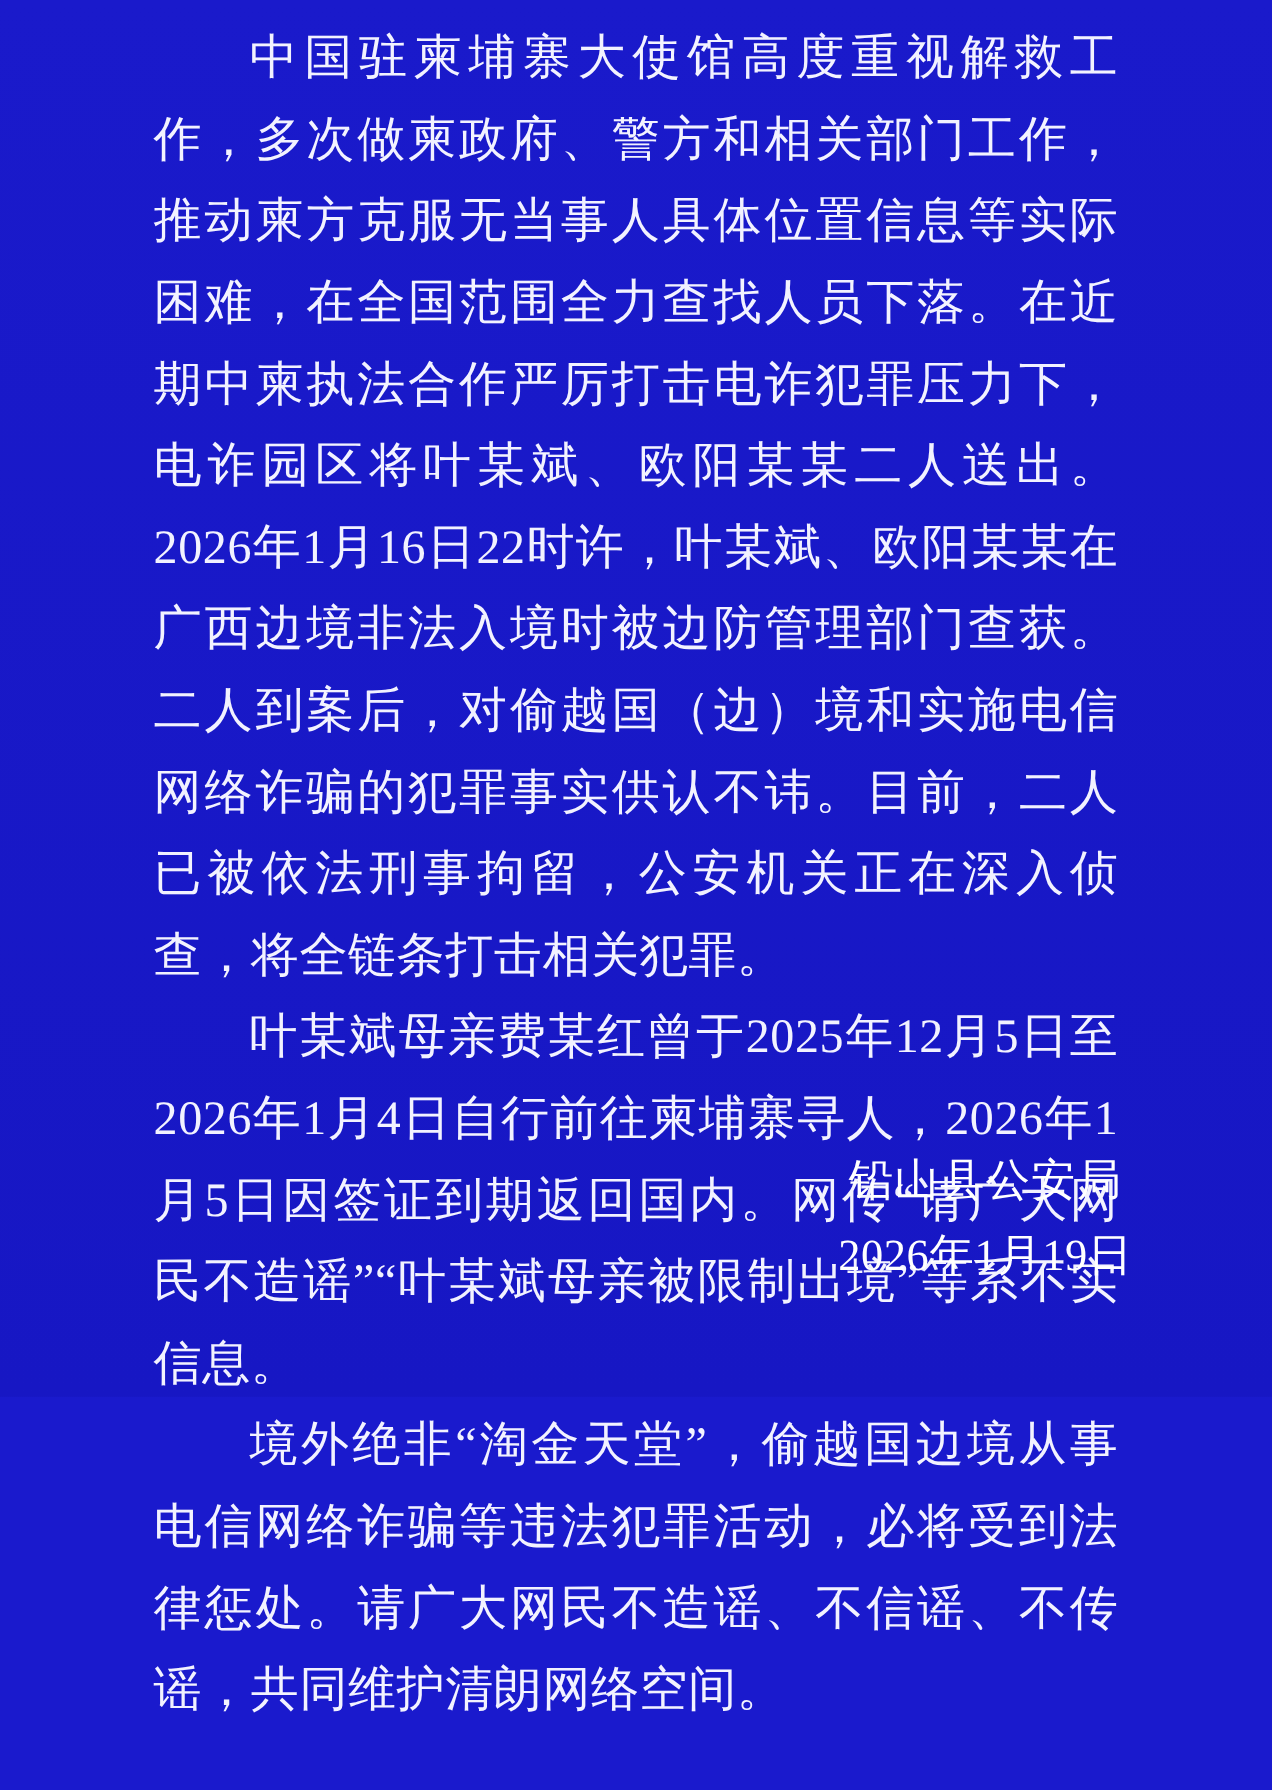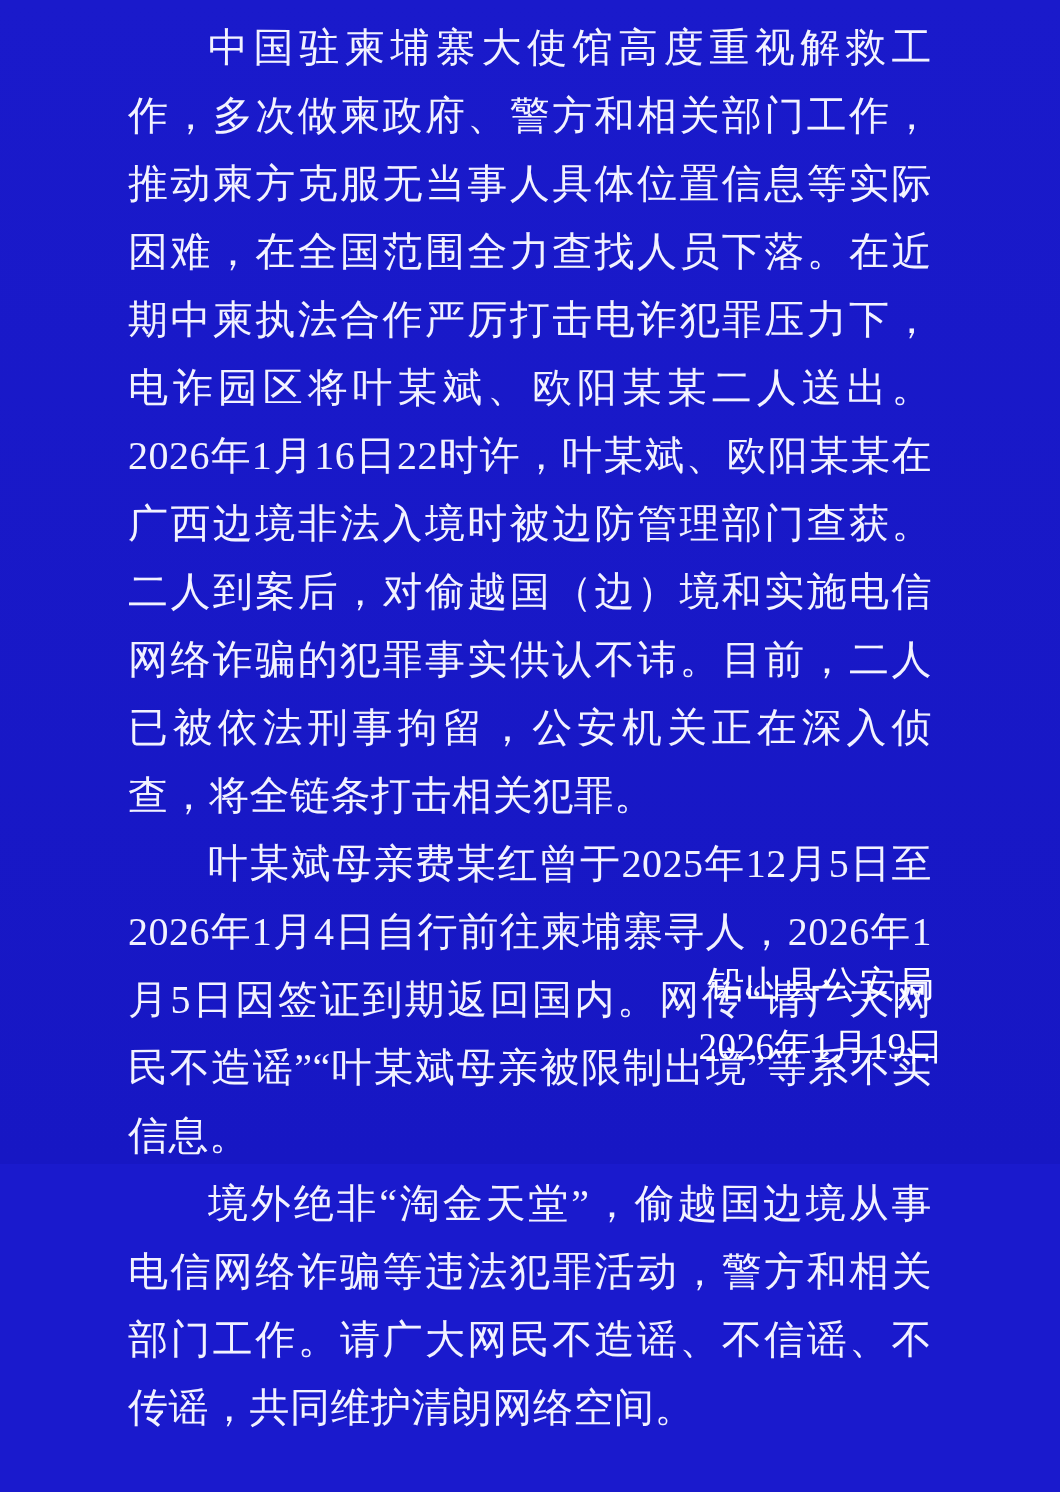--- a/index.html
+++ b/index.html
@@ -59,21 +59,21 @@
   }
 </style>
 </head>
 <body>
 
 <div class="page">
 
   <div class="body-text">
     <p class="para">中国驻柬埔寨大使馆高度重视解救工作，多次做柬政府、警方和相关部门工作，推动柬方克服无当事人具体位置信息等实际困难，在全国范围全力查找人员下落。在近期中柬执法合作严厉打击电诈犯罪压力下，电诈园区将叶某斌、欧阳某某二人送出。2026年1月16日22时许，叶某斌、欧阳某某在广西边境非法入境时被边防管理部门查获。二人到案后，对偷越国（边）境和实施电信网络诈骗的犯罪事实供认不讳。目前，二人已被依法刑事拘留，公安机关正在深入侦查，将全链条打击相关犯罪。</p>
     <p class="para">叶某斌母亲费某红曾于2025年12月5日至2026年1月4日自行前往柬埔寨寻人，2026年1月5日因签证到期返回国内。网传“请广大网民不造谣”“叶某斌母亲被限制出境”等系不实信息。</p>
-    <p class="para">境外绝非“淘金天堂”，偷越国边境从事电信网络诈骗等违法犯罪活动，警方和相关部门工作。请广大网民不造谣、不信谣、不传谣，共同维护清朗网络空间。</p>
+    <p class="para">境外绝非“淘金天堂”，偷越国边境从事电信网络诈骗等违法犯罪活动，必将受到法律惩处。请广大网民不造谣、不信谣、不传谣，共同维护清朗网络空间。</p>
   </div>
 
   <div class="signature">
     <span class="sig-line sig-org">铅山县公安局</span>
     <span class="sig-line sig-date">2026年1月19日</span>
   </div>
 
 </div>
 
 </body></html>

